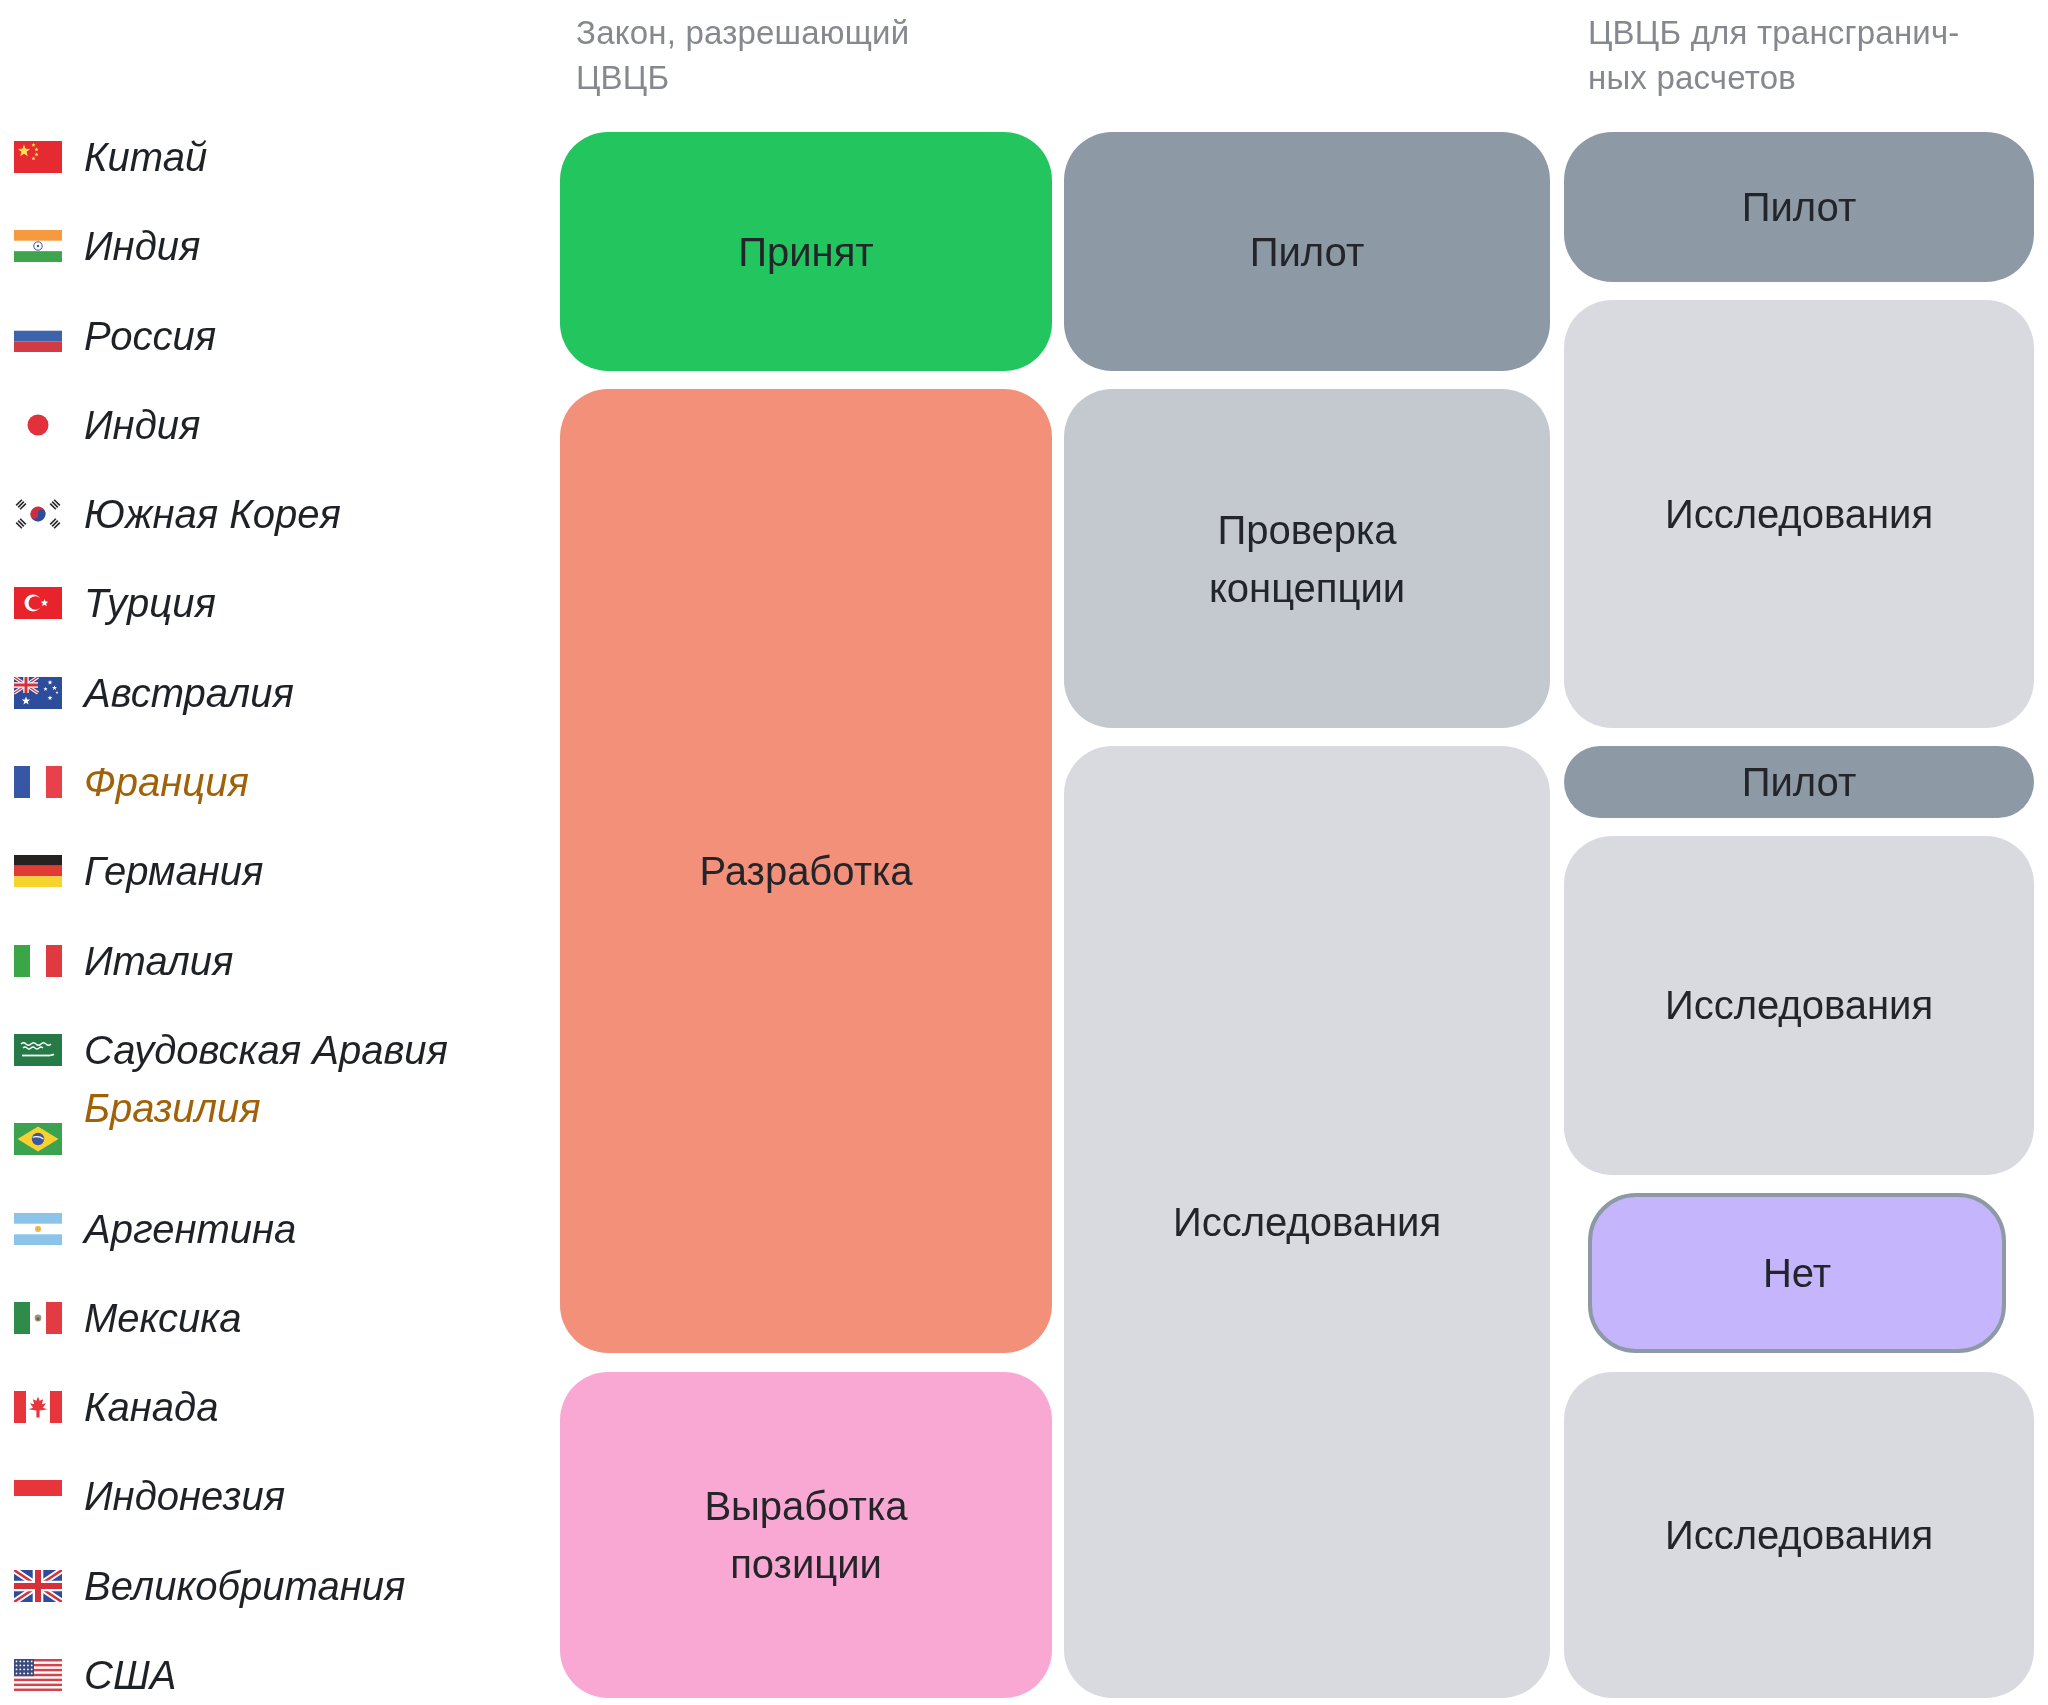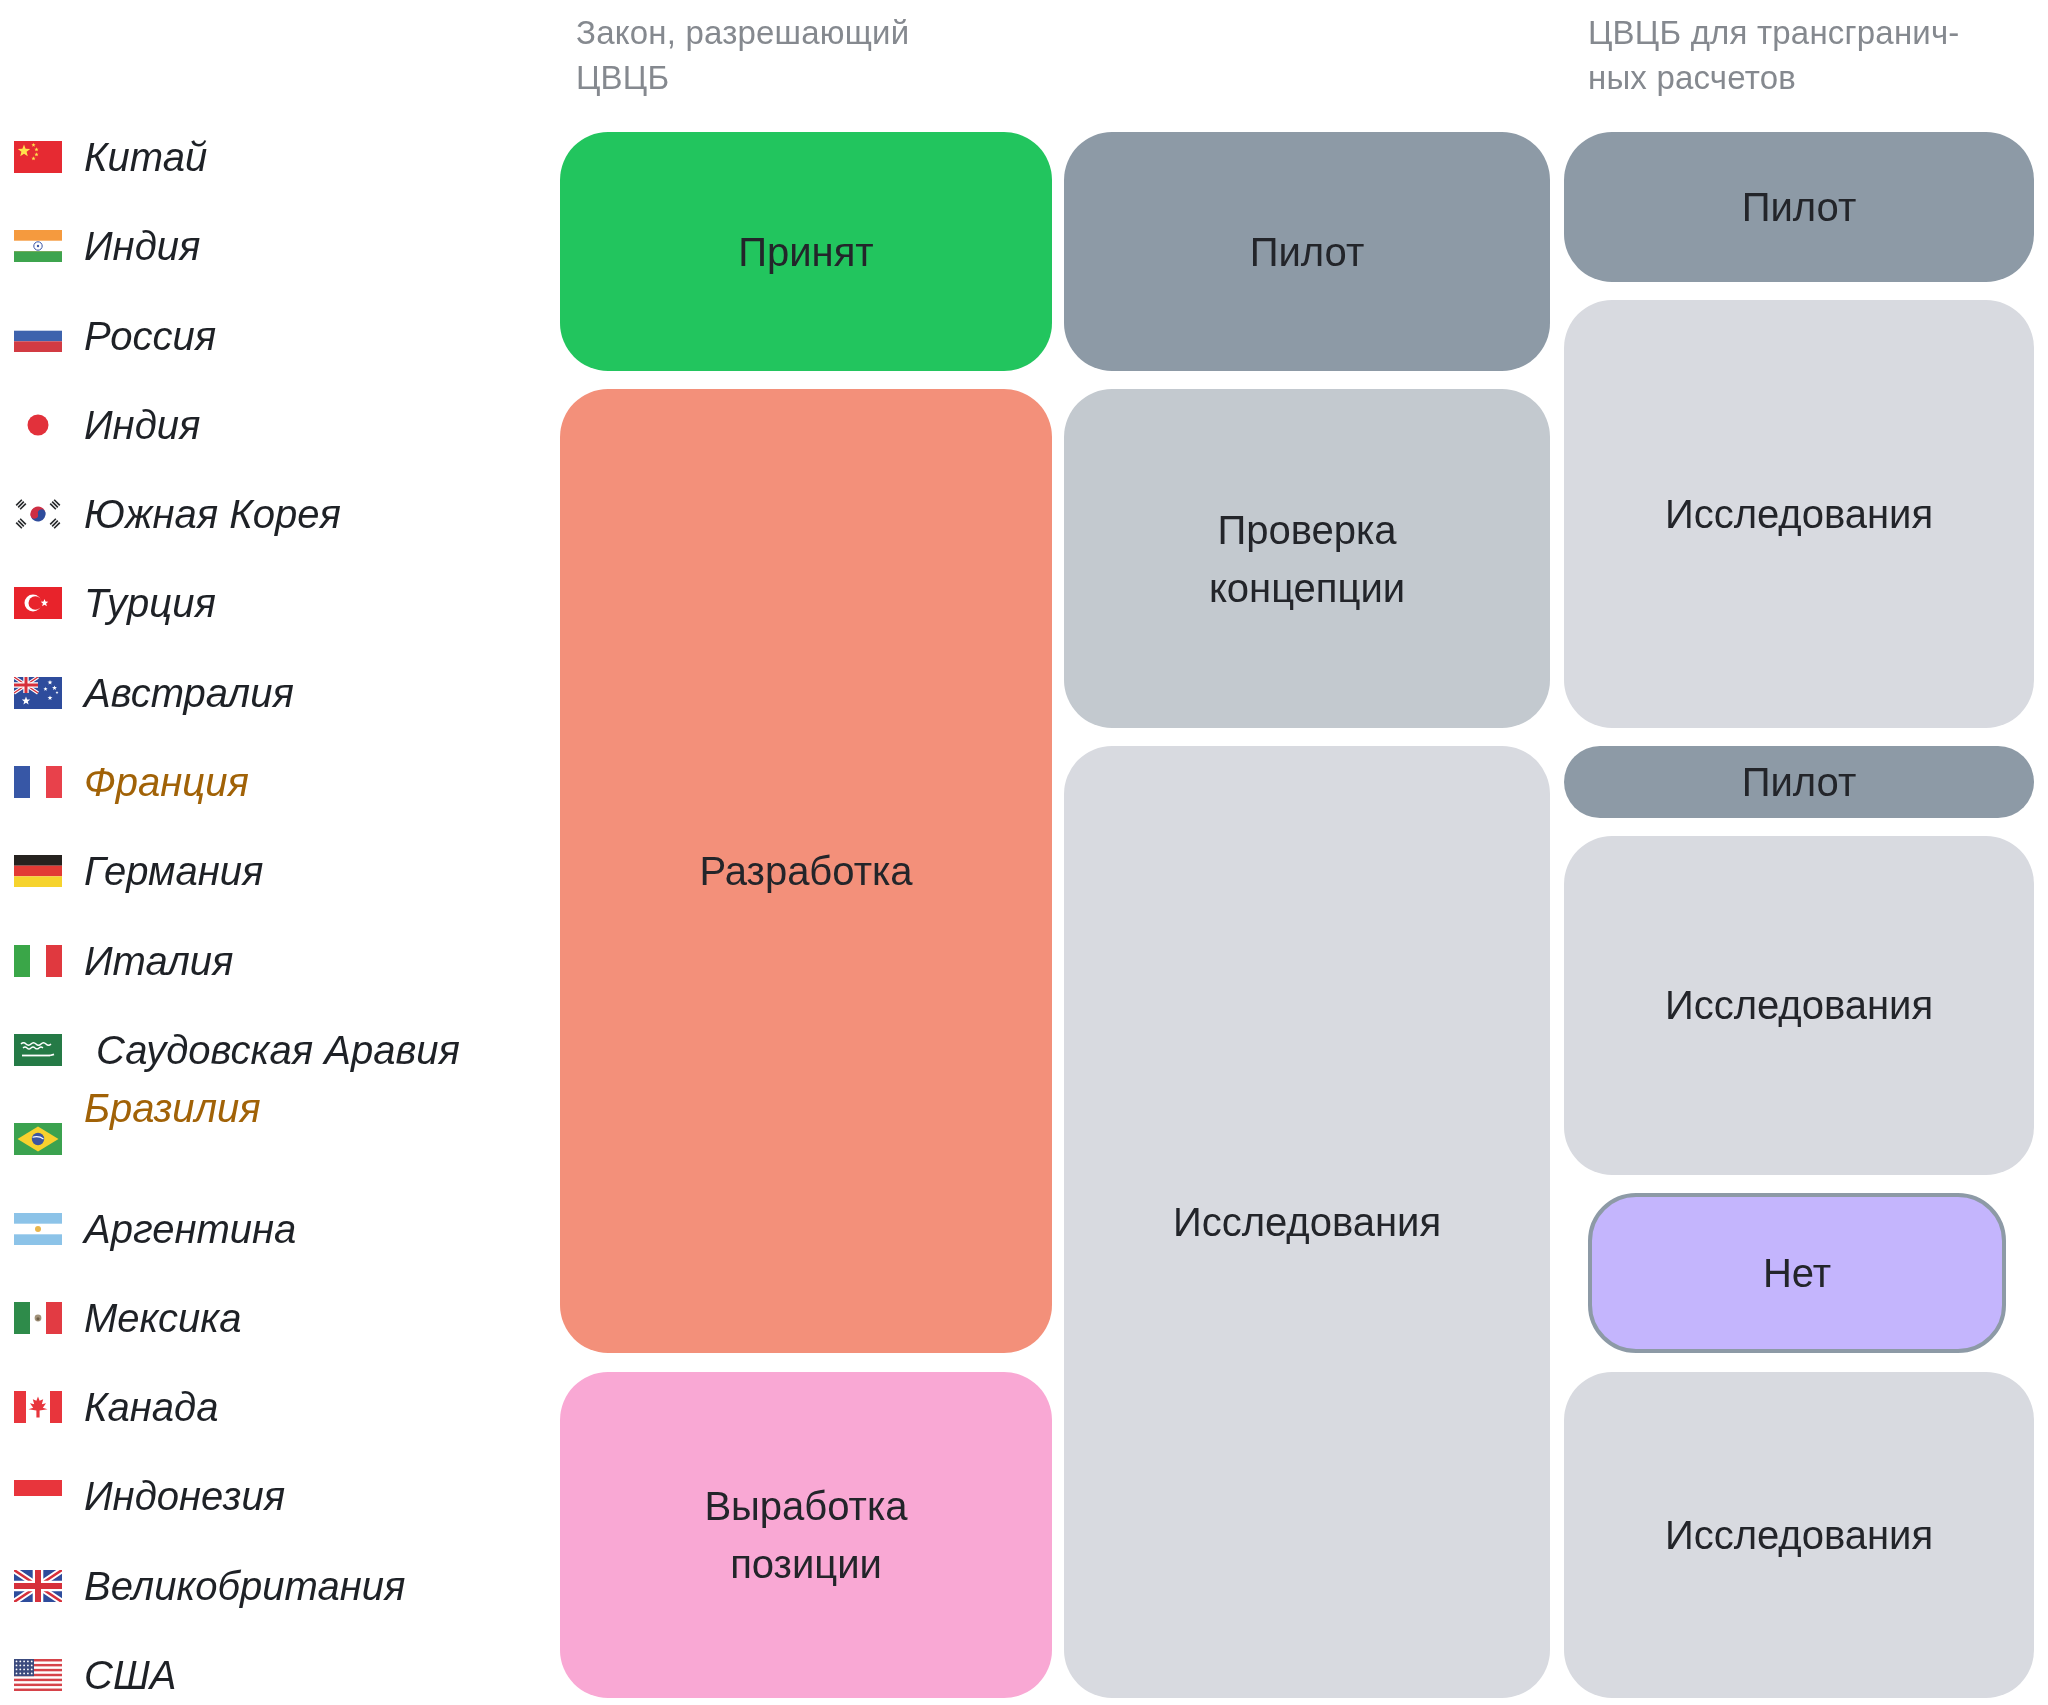--- a/index.html
+++ b/index.html
@@ -176,21 +176,21 @@
       <div class="country-row">
         <span class="flag" style="top: 1033.95px;">
           <svg viewBox="0 0 48 32" width="48" height="32">
             <rect width="48" height="32" fill="#257A46"></rect>
             <path d="M7 10q2.5-2.5 5 0t5 0t5 0t5 0t5 0t5 0" fill="none" stroke="#fff" stroke-width="1.5"></path>
             <path d="M9 14q2-2 4 0t4 0t4 0t4 0t4 0" fill="none" stroke="#fff" stroke-width="1.2"></path>
             <path d="M8 21.5h28" stroke="#fff" stroke-width="1.8"></path>
             <path d="M36 21.5l4-1.2" stroke="#fff" stroke-width="1.8"></path>
           </svg>
         </span>
-        <div class="country-name" style="top: 1025.95px; color: rgb(30, 33, 38); margin-left: 12px;">Саудовская Аравия</div>
+        <div class="country-name" style="top: 1025.95px; color: rgb(30, 33, 38);">Саудовская Аравия</div>
       </div>
       <div class="country-row">
         <span class="flag" style="top: 1123.25px;">
           <svg viewBox="0 0 48 32" width="48" height="32">
             <rect width="48" height="32" fill="#3BA24F"></rect>
             <polygon points="24,3.5 44.5,16 24,28.5 3.5,16" fill="#F8D12E"></polygon>
             <circle cx="24" cy="16" r="6.2" fill="#3C55A0"></circle>
             <path d="M18.5 14.2a9.5 6 0 0 1 11 1.8" fill="none" stroke="#fff" stroke-width="1.1"></path>
           </svg>
         </span>

